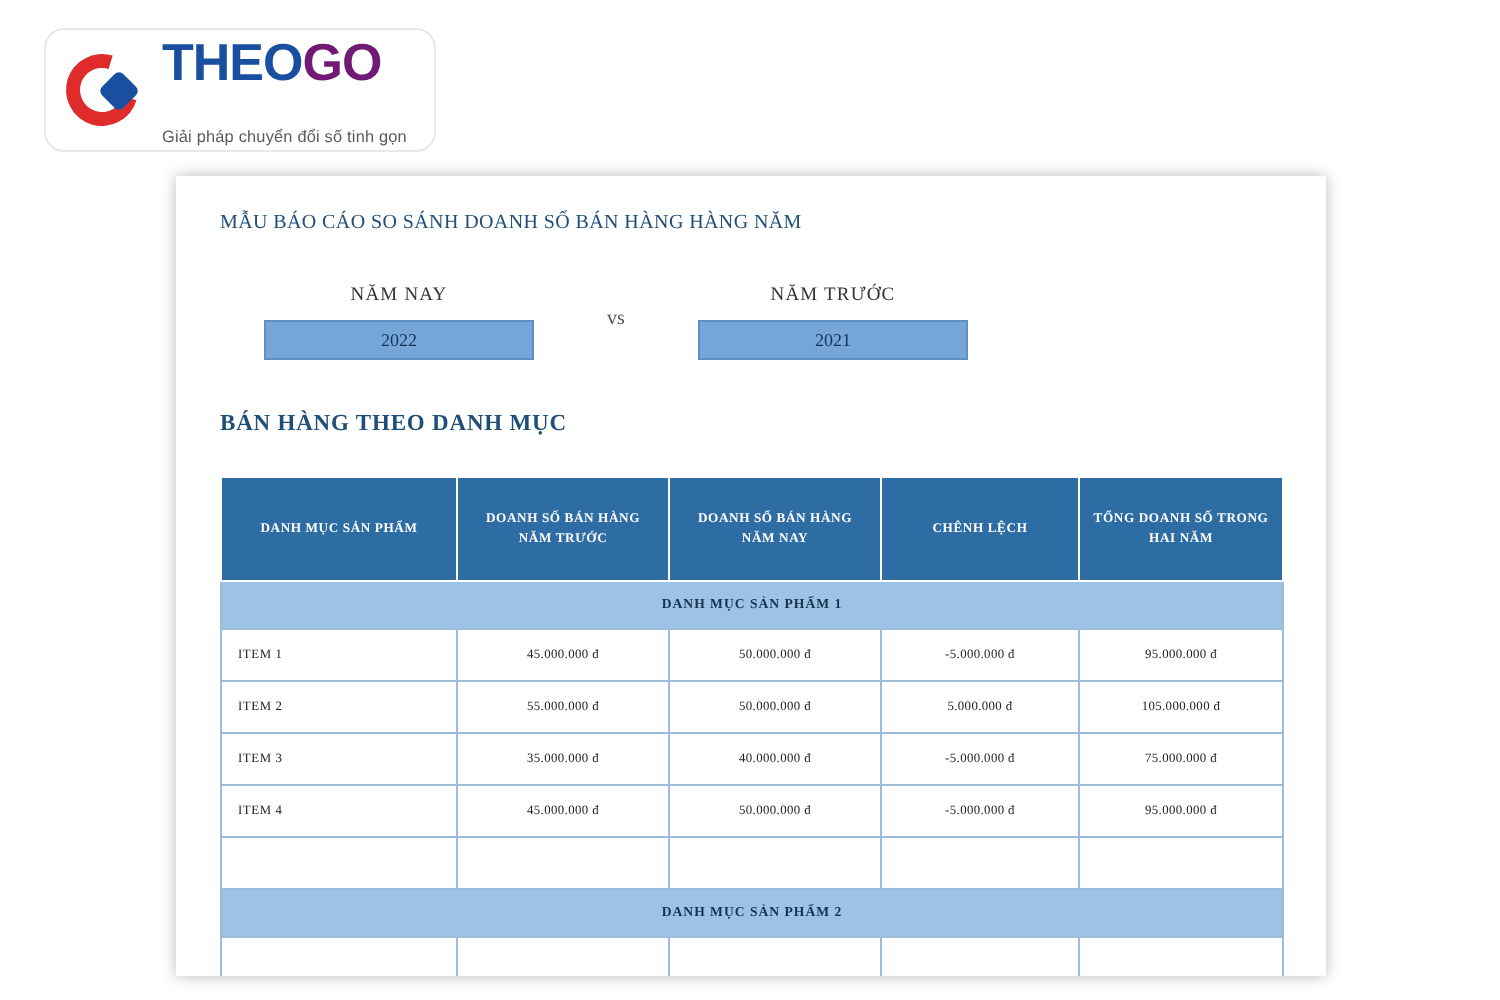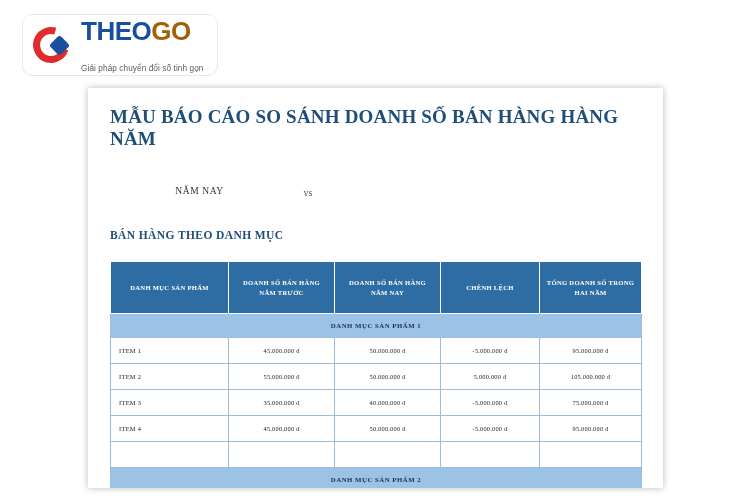--- a/index.html
+++ b/index.html
@@ -44,21 +44,21 @@
   }
   .logo-text { display: flex; flex-direction: column; justify-content: center; }
   .logo-title {
     font-family: "Liberation Sans", sans-serif;
     font-weight: bold;
     font-size: 26px;
     letter-spacing: -0.5px;
     line-height: 1;
     color: #1a4fa0;
   }
-  .logo-title .accent { color: #a16207; }
+  .logo-title .accent { color: #701a75; }
   .logo-sub {
     font-family: "Liberation Sans", sans-serif;
     font-size: 8.2px;
     color: #5a5a5a;
     margin-top: 20px;
     letter-spacing: 0.1px;
   }
 
   
   .sheet {
@@ -66,25 +66,25 @@
     left: 88px; top: 88px;
     width: 575px; height: 400px;
     background: #ffffff;
     box-shadow: 0 0 7px rgba(0,0,0,0.28);
     overflow: hidden;
   }
   .sheet-inner { padding: 18px 22px 0 22px; }
 
   .doc-title {
     font-family: "Liberation Serif", serif;
-    font-weight: bold;
-    font-size: 19px;
+    font-weight: normal;
+    font-size: 10px;
     color: #1f4e79;
     letter-spacing: 0.2px;
-    margin-bottom: 36px;
+    margin-bottom: 26px;
   }
 
   
   .years {
     display: flex;
     align-items: center;
     margin-left: 22px;
     margin-bottom: 26px;
   }
   .year-block { width: 135px; }
@@ -189,22 +189,27 @@
   </div>
 
   <div class="sheet">
     <div class="sheet-inner">
 
       <div class="doc-title">MẪU BÁO CÁO SO SÁNH DOANH SỐ BÁN HÀNG HÀNG NĂM</div>
 
       <div class="years">
         <div class="year-block">
           <div class="year-label">NĂM NAY</div>
+          <div class="year-box">2022</div>
         </div>
         <div class="vs">vs</div>
+        <div class="year-block">
+          <div class="year-label">NĂM TRƯỚC</div>
+          <div class="year-box">2021</div>
+        </div>
       </div>
 
       <div class="section-title">BÁN HÀNG THEO DANH MỤC</div>
 
       <table class="report">
         <colgroup>
             <col class="c1">
             <col class="c2">
             <col class="c3">
             <col class="c4">

